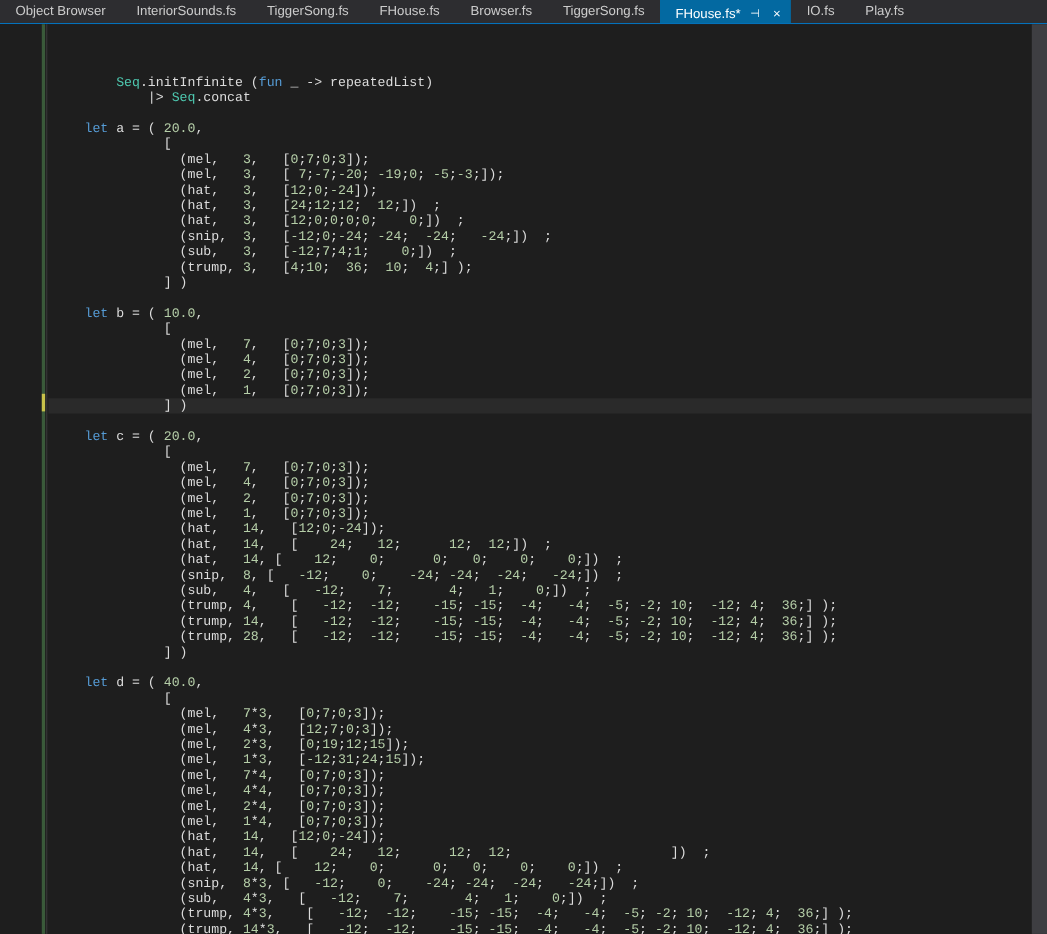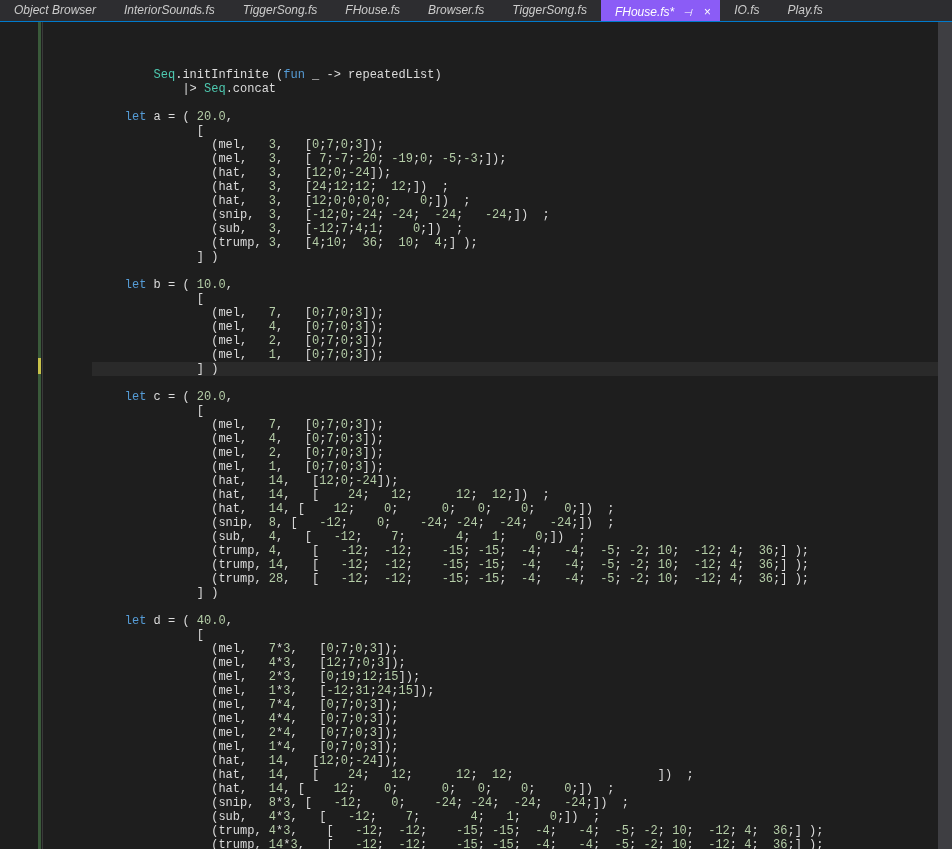--- a/index.html
+++ b/index.html
@@ -23,24 +23,23 @@
     border-bottom: 1px solid #007acc;
     font-family: "Segoe UI", Tahoma, sans-serif;
     font-size: 12px;
     color: #d0d0d0;
     user-select: none;
   }
   .tab {
     padding: 3px 14px 0 14px;
     white-space: nowrap;
     color: #cccccc;
-    font-style: italic;
   }
   .tab.active {
-    background: #8b5cf6;
+    background: #0369a1;
     color: #ffffff;
     display: flex;
     align-items: center;
     gap: 6px;
     padding-right: 6px;
   }
   .tab .pin, .tab .close {
     display: inline-flex;
     align-items: center;
     justify-content: center;
@@ -86,21 +85,20 @@
     background: #3a3a3a;
   }
 
   .code {
     flex: 1;
     padding: 4px 0 0 4px;
     line-height: 14px;
     white-space: pre;
     color: #dcdcdc;
     position: relative;
-    margin-left: 48px;
   }
 
   .line { height: 14px; }
   .cur-line {
     position: absolute;
     left: 0;
     right: 0;
     height: 14px;
     background: #2a2a2a;
     z-index: 0;

